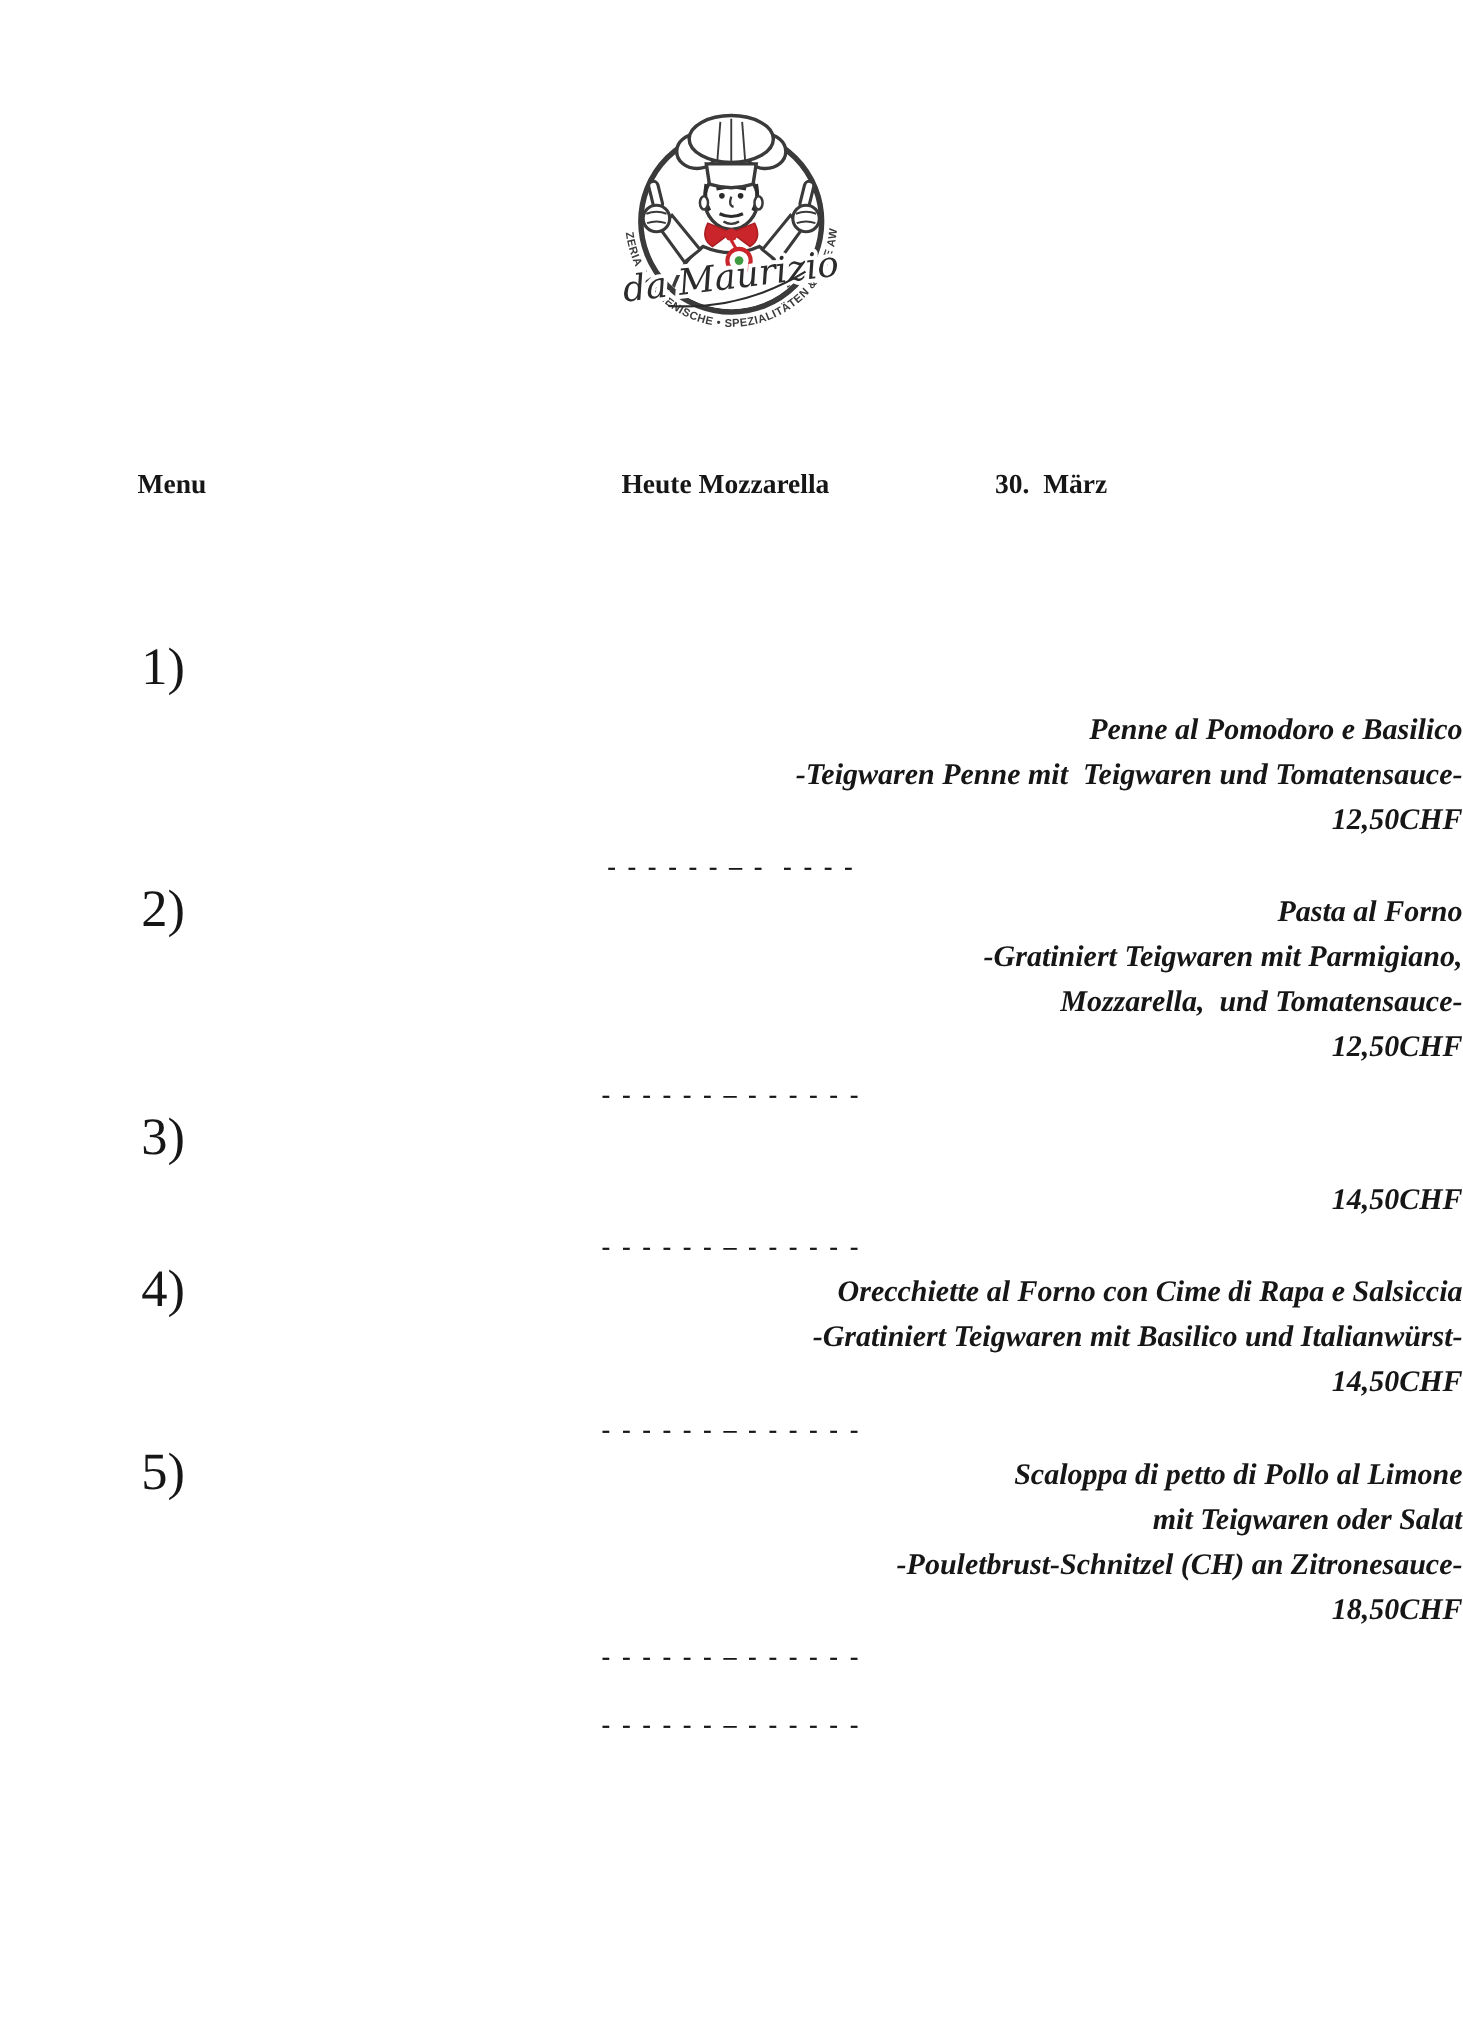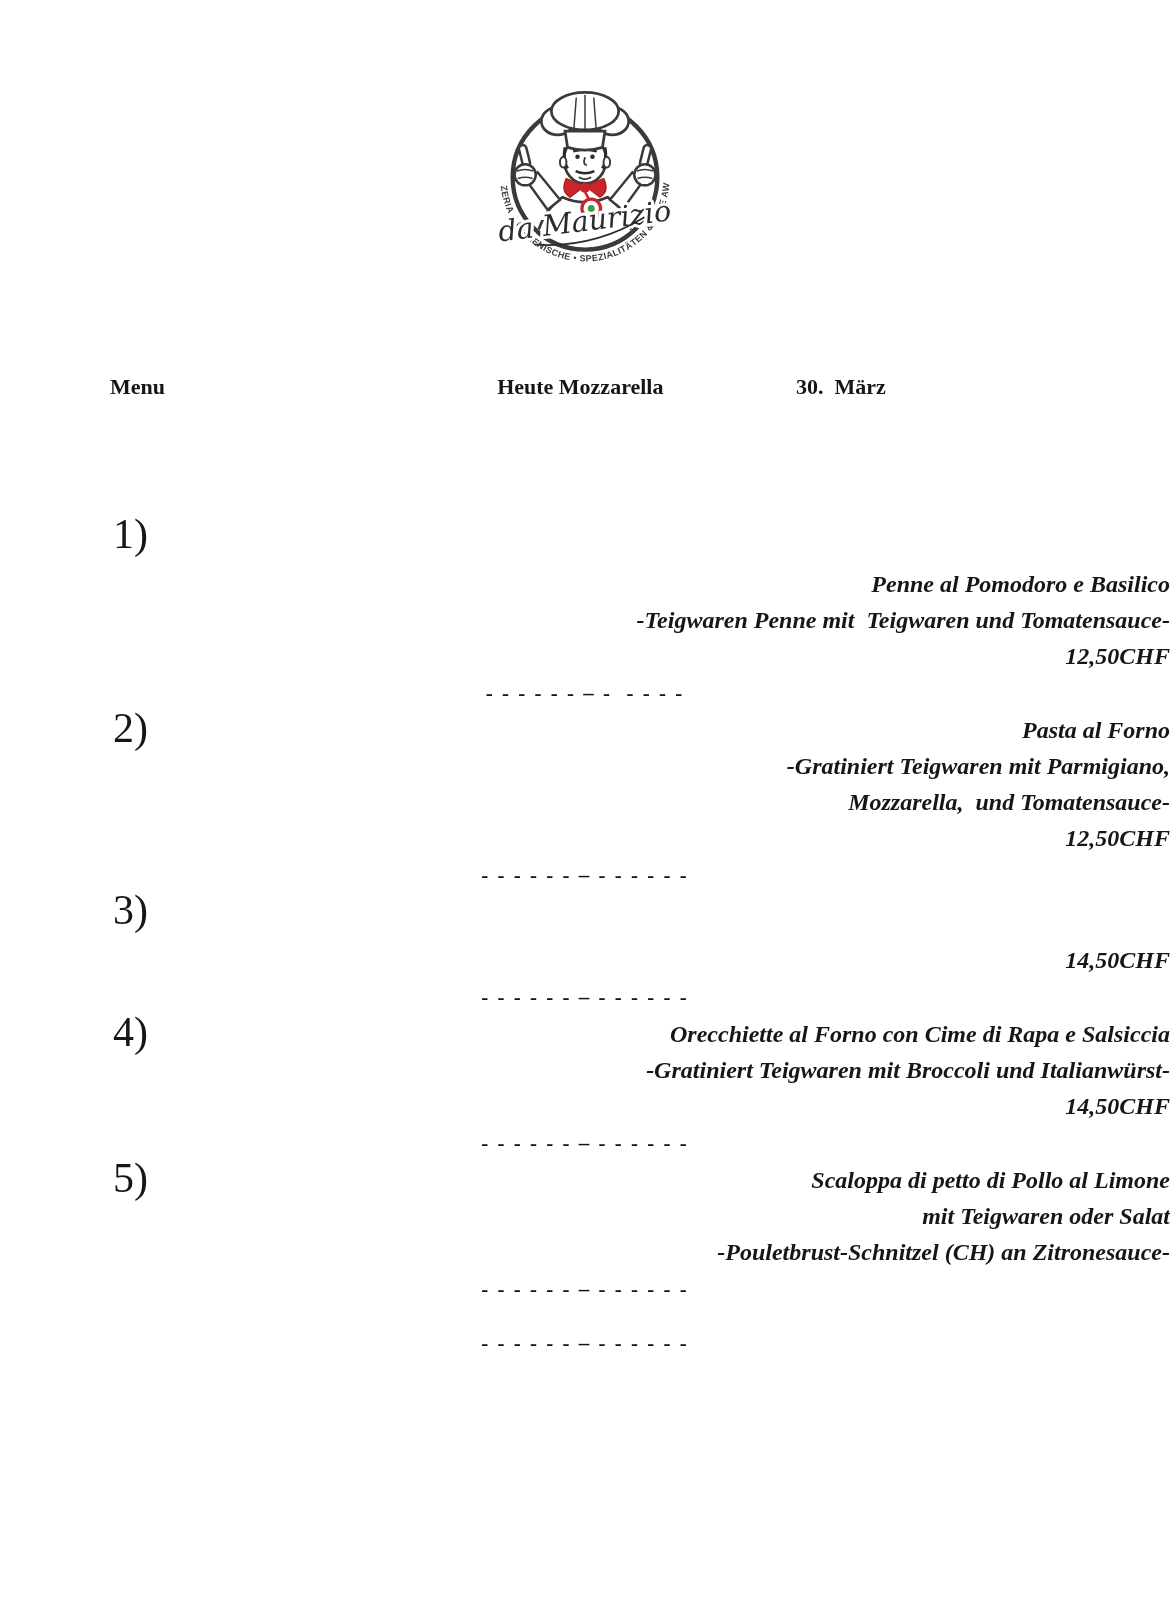--- a/index.html
+++ b/index.html
@@ -158,35 +158,36 @@
         <div class="line price">14,50CHF</div>
         <div class="separator">- - - - - - – - - - - - -</div>
       </div>
     </div>
 
     <div class="item">
       <div class="num">4)</div>
       <div class="content">
         <div class="lines">
               <div class="line">Orecchiette al Forno con Cime di Rapa e Salsiccia</div>
-              <div class="line">-Gratiniert Teigwaren mit Broccoli und Italianwürst-</div>
+              <div class="line">-Gratiniert Teigwaren mit Basilico und Italianwürst-</div>
             </div>
         <div class="line price">14,50CHF</div>
         <div class="separator">- - - - - - – - - - - - -</div>
       </div>
     </div>
 
     <div class="item">
       <div class="num">5)</div>
       <div class="content">
         <div class="lines">
               <div class="line">Scaloppa di petto di Pollo al Limone</div>
               <div class="line">mit Teigwaren oder Salat</div>
               <div class="line">-Pouletbrust-Schnitzel (CH) an Zitronesauce-</div>
             </div>
+        <div class="line price">18,50CHF</div>
         <div class="separator">- - - - - - – - - - - - -</div>
       </div>
     </div>
   </div>
     <div class="separator final-sep">- - - - - - – - - - - - -</div>
   </div>
 
 </div>
 
 </body></html>

